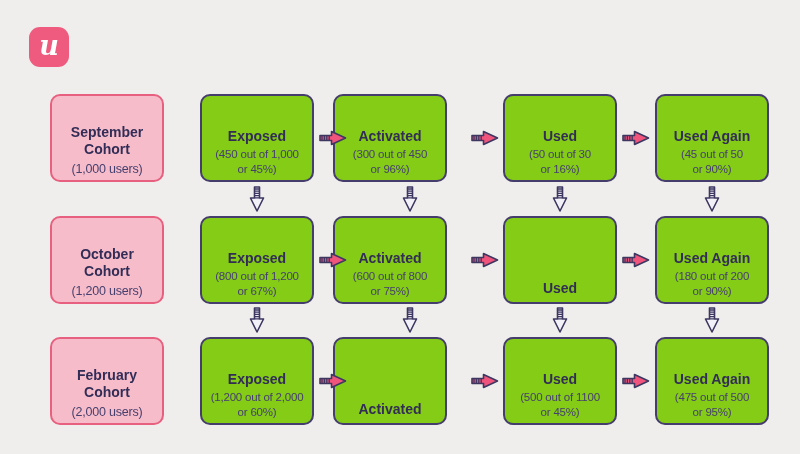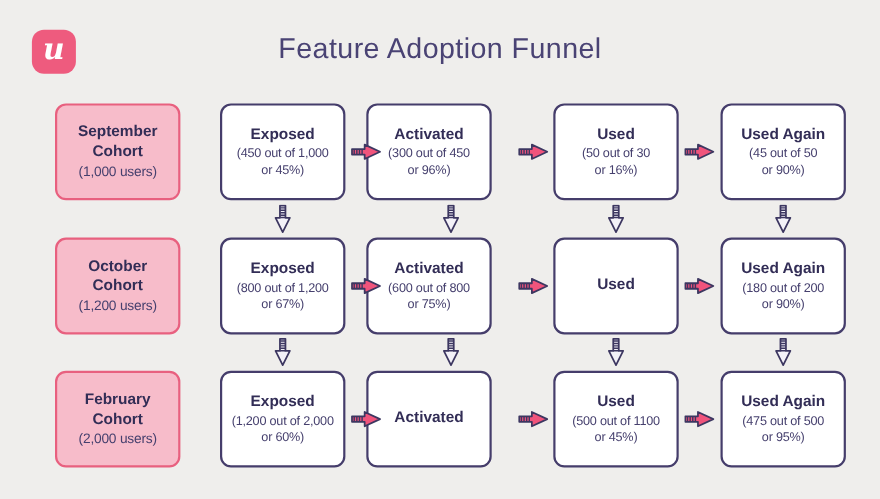--- a/index.html
+++ b/index.html
@@ -22,24 +22,24 @@
 
   .title{
     position:absolute;top:29px;left:0;width:100%;
     text-align:center;
     font-size:26px;font-weight:500;color:#4a4374;letter-spacing:0.4px;
   }
 
   .box{
     position:absolute;width:114px;height:88px;
     border-radius:10px;box-sizing:border-box;
-    display:flex;flex-direction:column;align-items:center;justify-content:center;
+    display:flex;flex-direction:column;align-items:center;justify-content:flex-end;
     text-align:center;padding:3px 4px;
   }
-  .stage{background:#ffffff;border:2px solid #453d6b;}
+  .stage{background:#84cc16;border:2px solid #453d6b;}
   .cohort{background:#f7bcca;border:2px solid #e8607f;}
 
   .box-title{
     font-weight:bold;font-size:14px;color:#322d56;
     line-height:1.25;margin-bottom:2px;white-space:pre-line;
   }
   .box-sub{
     font-size:11.5px;color:#46406e;line-height:1.3;
     white-space:pre-line;letter-spacing:-0.2px;
   }
@@ -68,21 +68,20 @@
       </g>
       <g id="arrow-down">
         <path d="M6.5,1 V12 H2.5 L9,25 L15.5,12 H11.5 V1 Z" fill="#f3f1f8" stroke="#3d3761" stroke-width="1.6" stroke-linejoin="round"></path>
         <path d="M6.8,3 H11.2 M6.8,5.2 H11.2 M6.8,7.4 H11.2 M6.8,9.6 H11.2 M6.8,11.8 H11.2" stroke="#3d3761" stroke-width="1.3"></path>
       </g>
     </defs>
   </svg>
 
   <div class="logo">u</div>
 
-  <div class="title">Feature Adoption Funnel</div>
 
   <div class="box cohort c0 r0">
     <div class="box-title">September
 Cohort</div>
     <div class="box-sub">(1,000 users)</div>
   </div>
   <div class="box stage c1 r0">
     <div class="box-title">Exposed</div>
     <div class="box-sub">(450 out of 1,000
 or 45%)</div>

